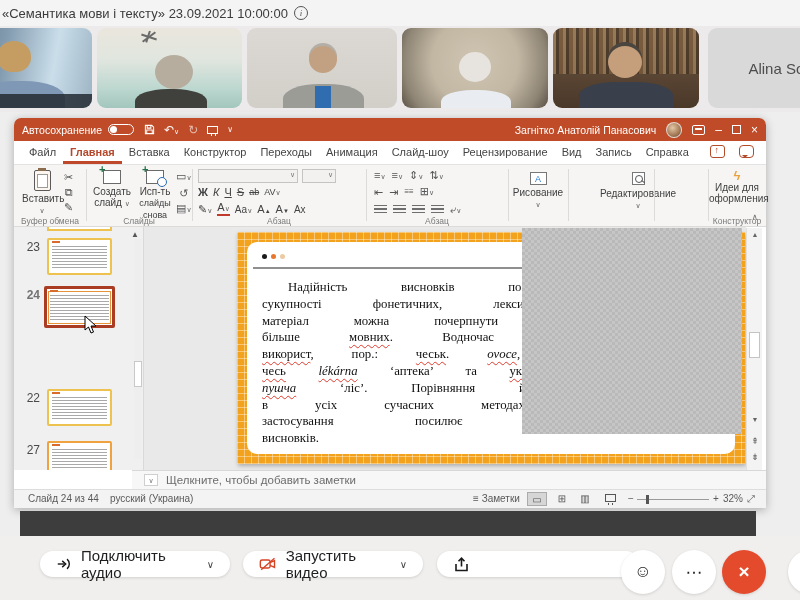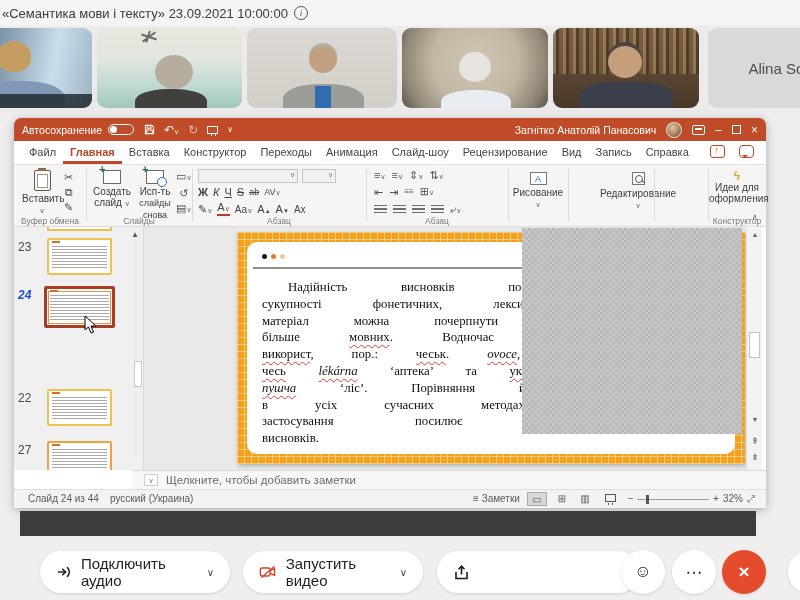--- a/index.html
+++ b/index.html
@@ -111,26 +111,26 @@
   .mag::after{content:"";position:absolute;left:8px;top:8px;width:4px;height:1.4px;background:#555;transform:rotate(40deg);}
   .mic{width:8px;height:13px;border-radius:4px;background:#2b7cd3;margin:0 auto;position:relative;}
   .mic::after{content:"";position:absolute;left:-3px;top:6px;width:14px;height:8px;border:1.3px solid #2b7cd3;border-top:none;border-radius:0 0 8px 8px;}
   .mic::before{content:"";position:absolute;left:3.5px;bottom:-5px;width:1.5px;height:4px;background:#2b7cd3;}
   .bolt{font-size:13px;color:#e8a33d;font-weight:bold;}
   .collapse{position:absolute;right:8px;bottom:4px;font-size:9px;color:#777;}
 
   
   .panel{left:0;top:109px;width:130px;height:243px;background:#f0f0f0;border-right:1px solid #d9d9d9;overflow:hidden;}
   .thumb-row{position:absolute;left:0;width:130px;height:40px;}
-  .tnum{position:absolute;left:4px;top:2px;width:22px;font-size:12px;color:#4a4a4a;}
+  .tnum{position:absolute;left:4px;top:2px;width:22px;text-align:right;font-size:12px;color:#4a4a4a;}
   .thumb{position:absolute;left:33px;top:0;width:65px;height:37px;border:2px solid #ccc;background:#fff;border-radius:2px;}
   .mini{position:absolute;left:3px;top:4px;right:3px;bottom:3px;
         background:repeating-linear-gradient(transparent 0 2.2px,#a9a9a9 2.2px 3px);}
   .mini::before{content:"";position:absolute;left:0;top:-3px;width:8px;height:2px;background:#d96b2b;}
-  .thumb-row.sel .tnum{color:#1d4ed8;font-weight:bold;font-style:italic;}
+  .thumb-row.sel .tnum{color:#737373;font-weight:bold;}
   .thumb-row.sel .thumb{left:30px;width:71px;height:42px;border-width:3.5px;}
   .thumb-row.sel .mini{outline:1.5px solid #e8943c;outline-offset:1px;}
   .sliver{position:absolute;left:33px;top:-4px;width:65px;height:8px;border:2px solid #edc24e;background:#fff;}
   .pan-arrow{position:absolute;right:4px;top:3px;font-size:8px;color:#555;}
   .pan-scroll{position:absolute;right:1px;top:12px;width:8px;height:220px;background:#eee;}
   .pan-thumb{position:absolute;right:1px;top:134px;width:8px;height:26px;background:#fff;border:1px solid #c8c8c8;}
   .cursor{position:absolute;left:70px;top:88px;z-index:30;}
 
   
   .canvas{left:130px;top:109px;width:602px;height:243px;background:#e9e9e9;overflow:hidden;}
@@ -172,21 +172,21 @@
   .zoom-track{position:absolute;top:9px;left:623px;width:72px;height:1px;background:#9a9a9a;}
   .zoom-thumb{position:absolute;top:5px;left:632px;width:3px;height:9px;background:#555;}
   .mon2{width:11px;height:8px;border:1.2px solid #555;position:relative;display:inline-block;}
   .mon2::after{content:"";position:absolute;left:2.5px;bottom:-3.5px;width:3px;height:2px;border-left:1.2px solid #555;border-right:1.2px solid #555;}
 
   
   .darkstrip{left:20px;top:511px;width:736px;height:25px;background:#3e3d3d;}
   .btoolbar{left:0;top:536px;width:800px;height:64px;background:#f1efee;}
   .pill{position:absolute;top:15px;height:26px;background:#fff;border-radius:22px;
         box-shadow:0 1px 3px rgba(0,0,0,.13);display:flex;align-items:center;gap:9px;
-        padding:8px 16px;font-size:15px;color:#1f1f1f;}
+        padding:0 16px;font-size:15px;color:#1f1f1f;}
   .pill .chevd{font-size:10px;color:#444;margin-left:2px;}
   .round{position:absolute;top:14px;width:44px;height:44px;border-radius:50%;background:#fff;
          box-shadow:0 1px 3px rgba(0,0,0,.13);display:flex;align-items:center;justify-content:center;
          font-size:17px;color:#1f1f1f;}
   .round.red{background:#e34b2c;color:#fff;font-size:19px;font-weight:bold;}
 </style>
 </head>
 <body>
 
 <div class="stage">

